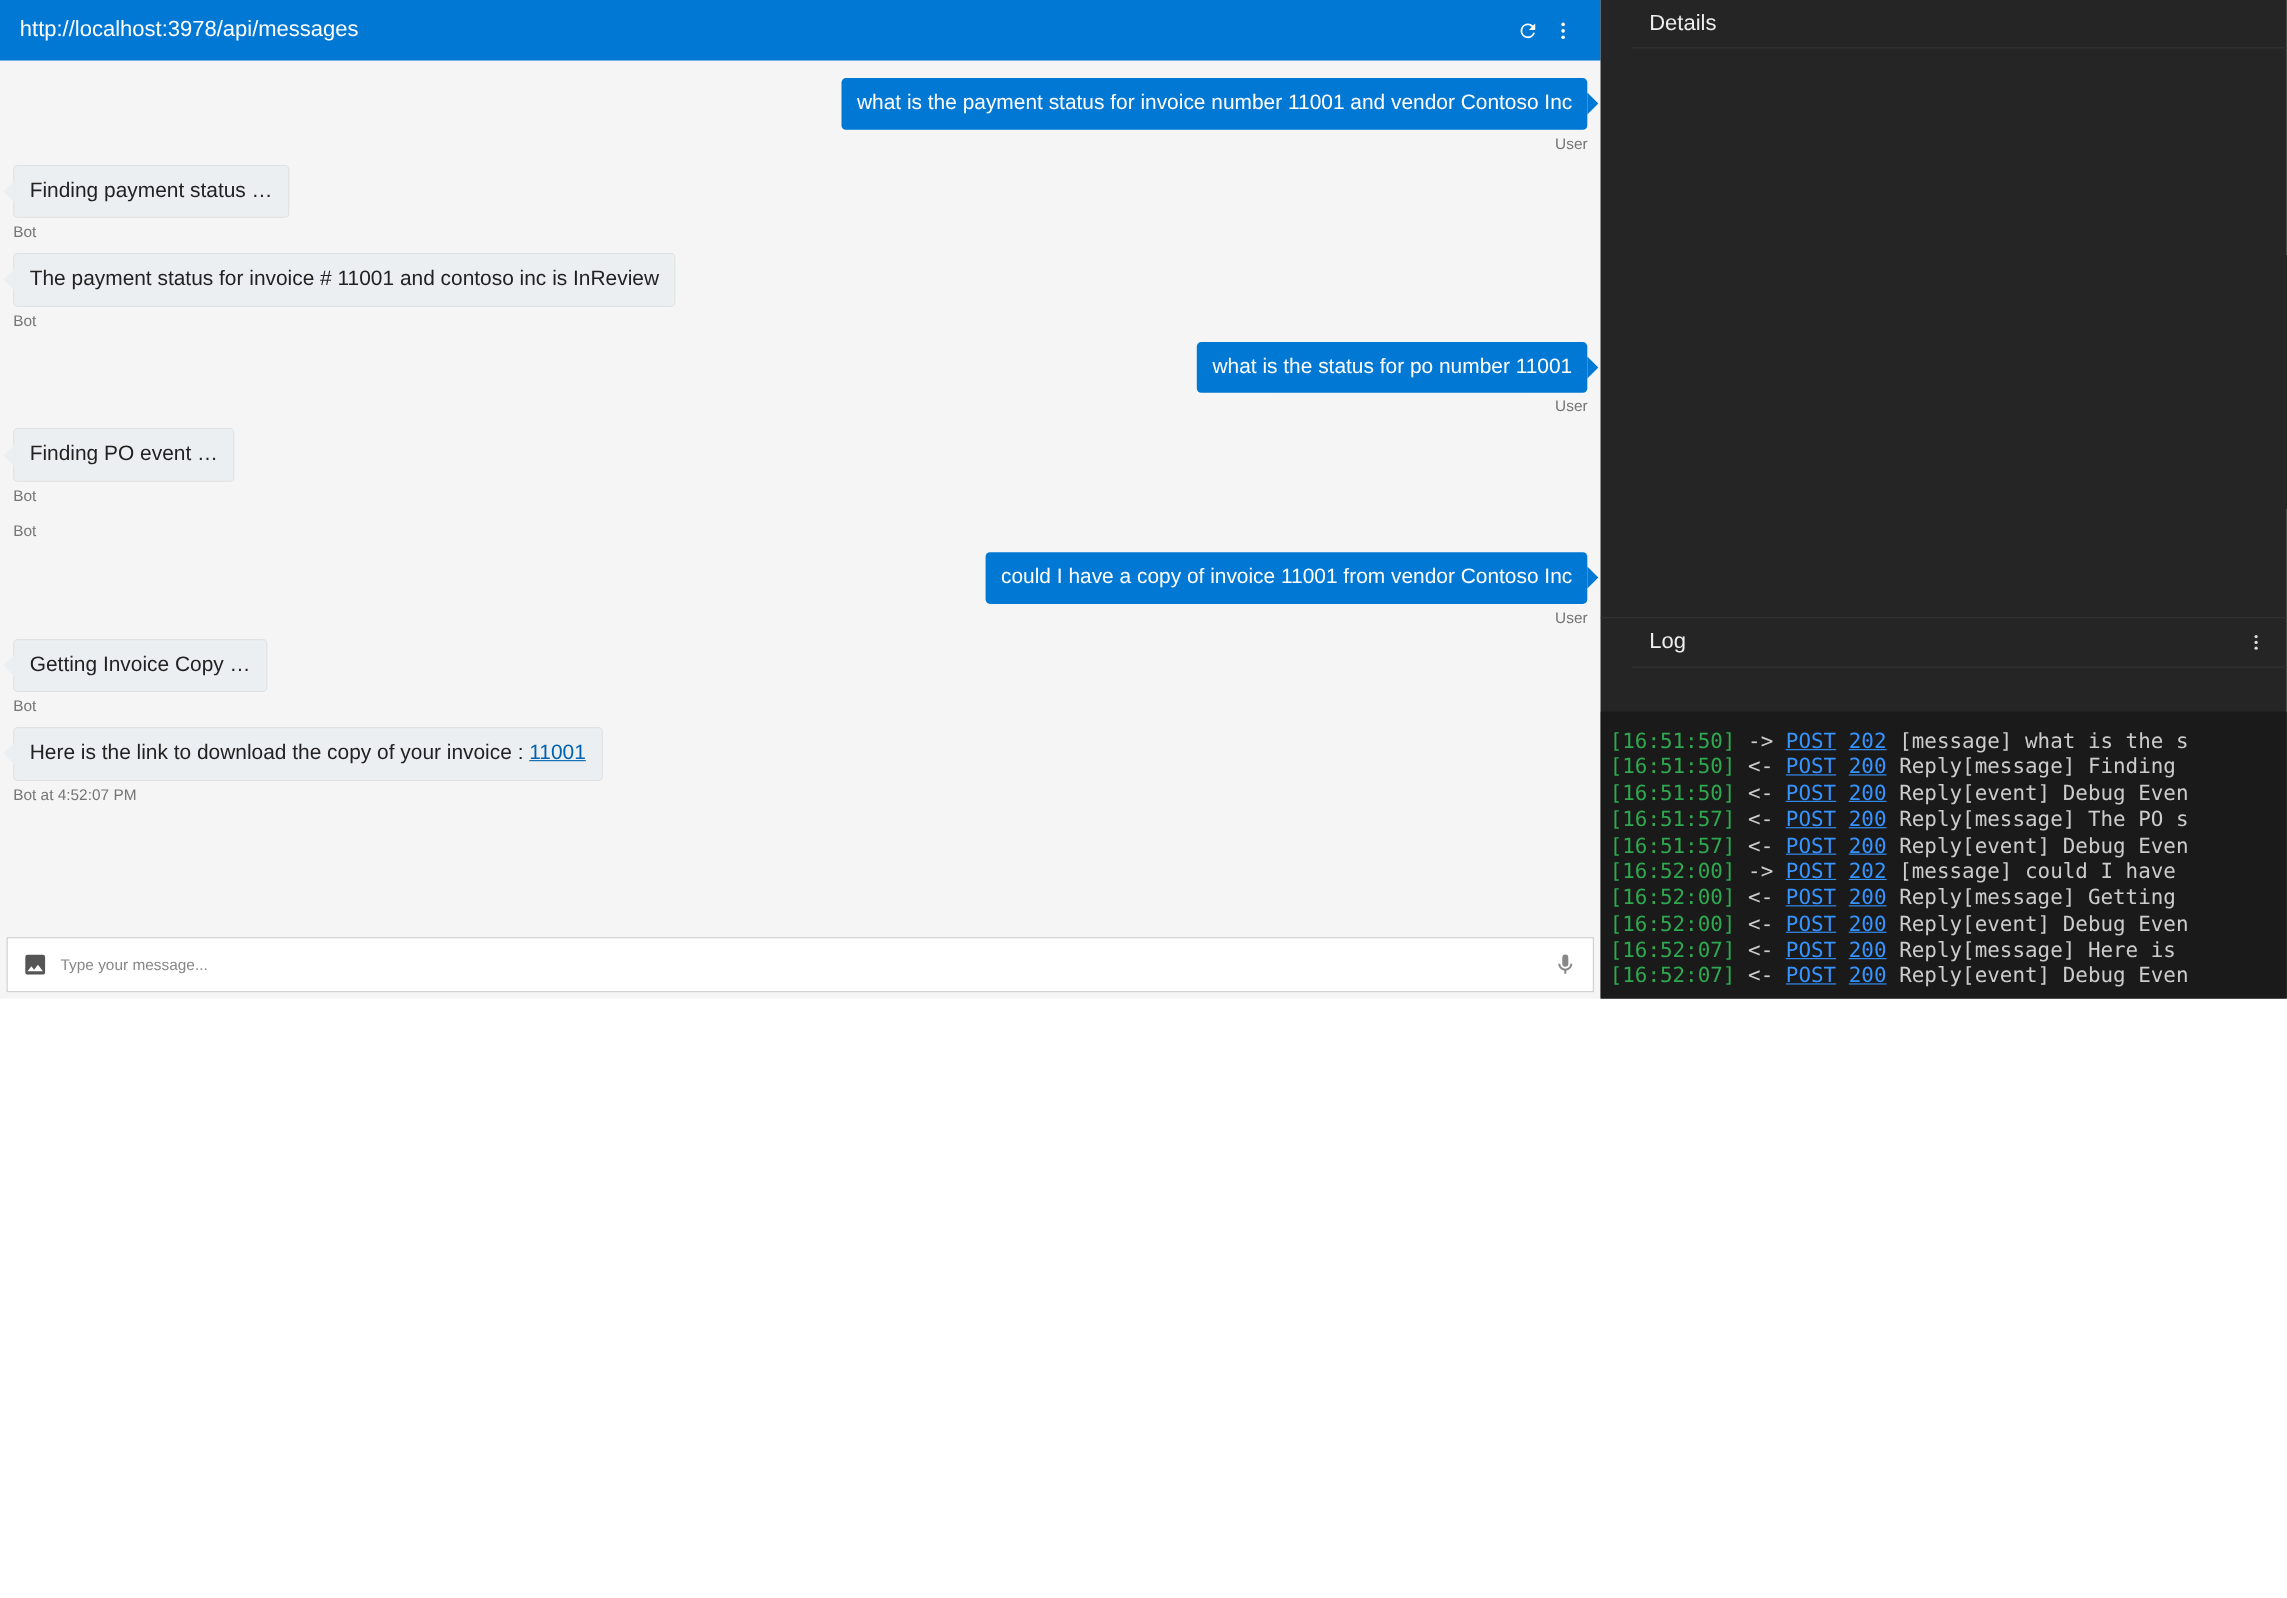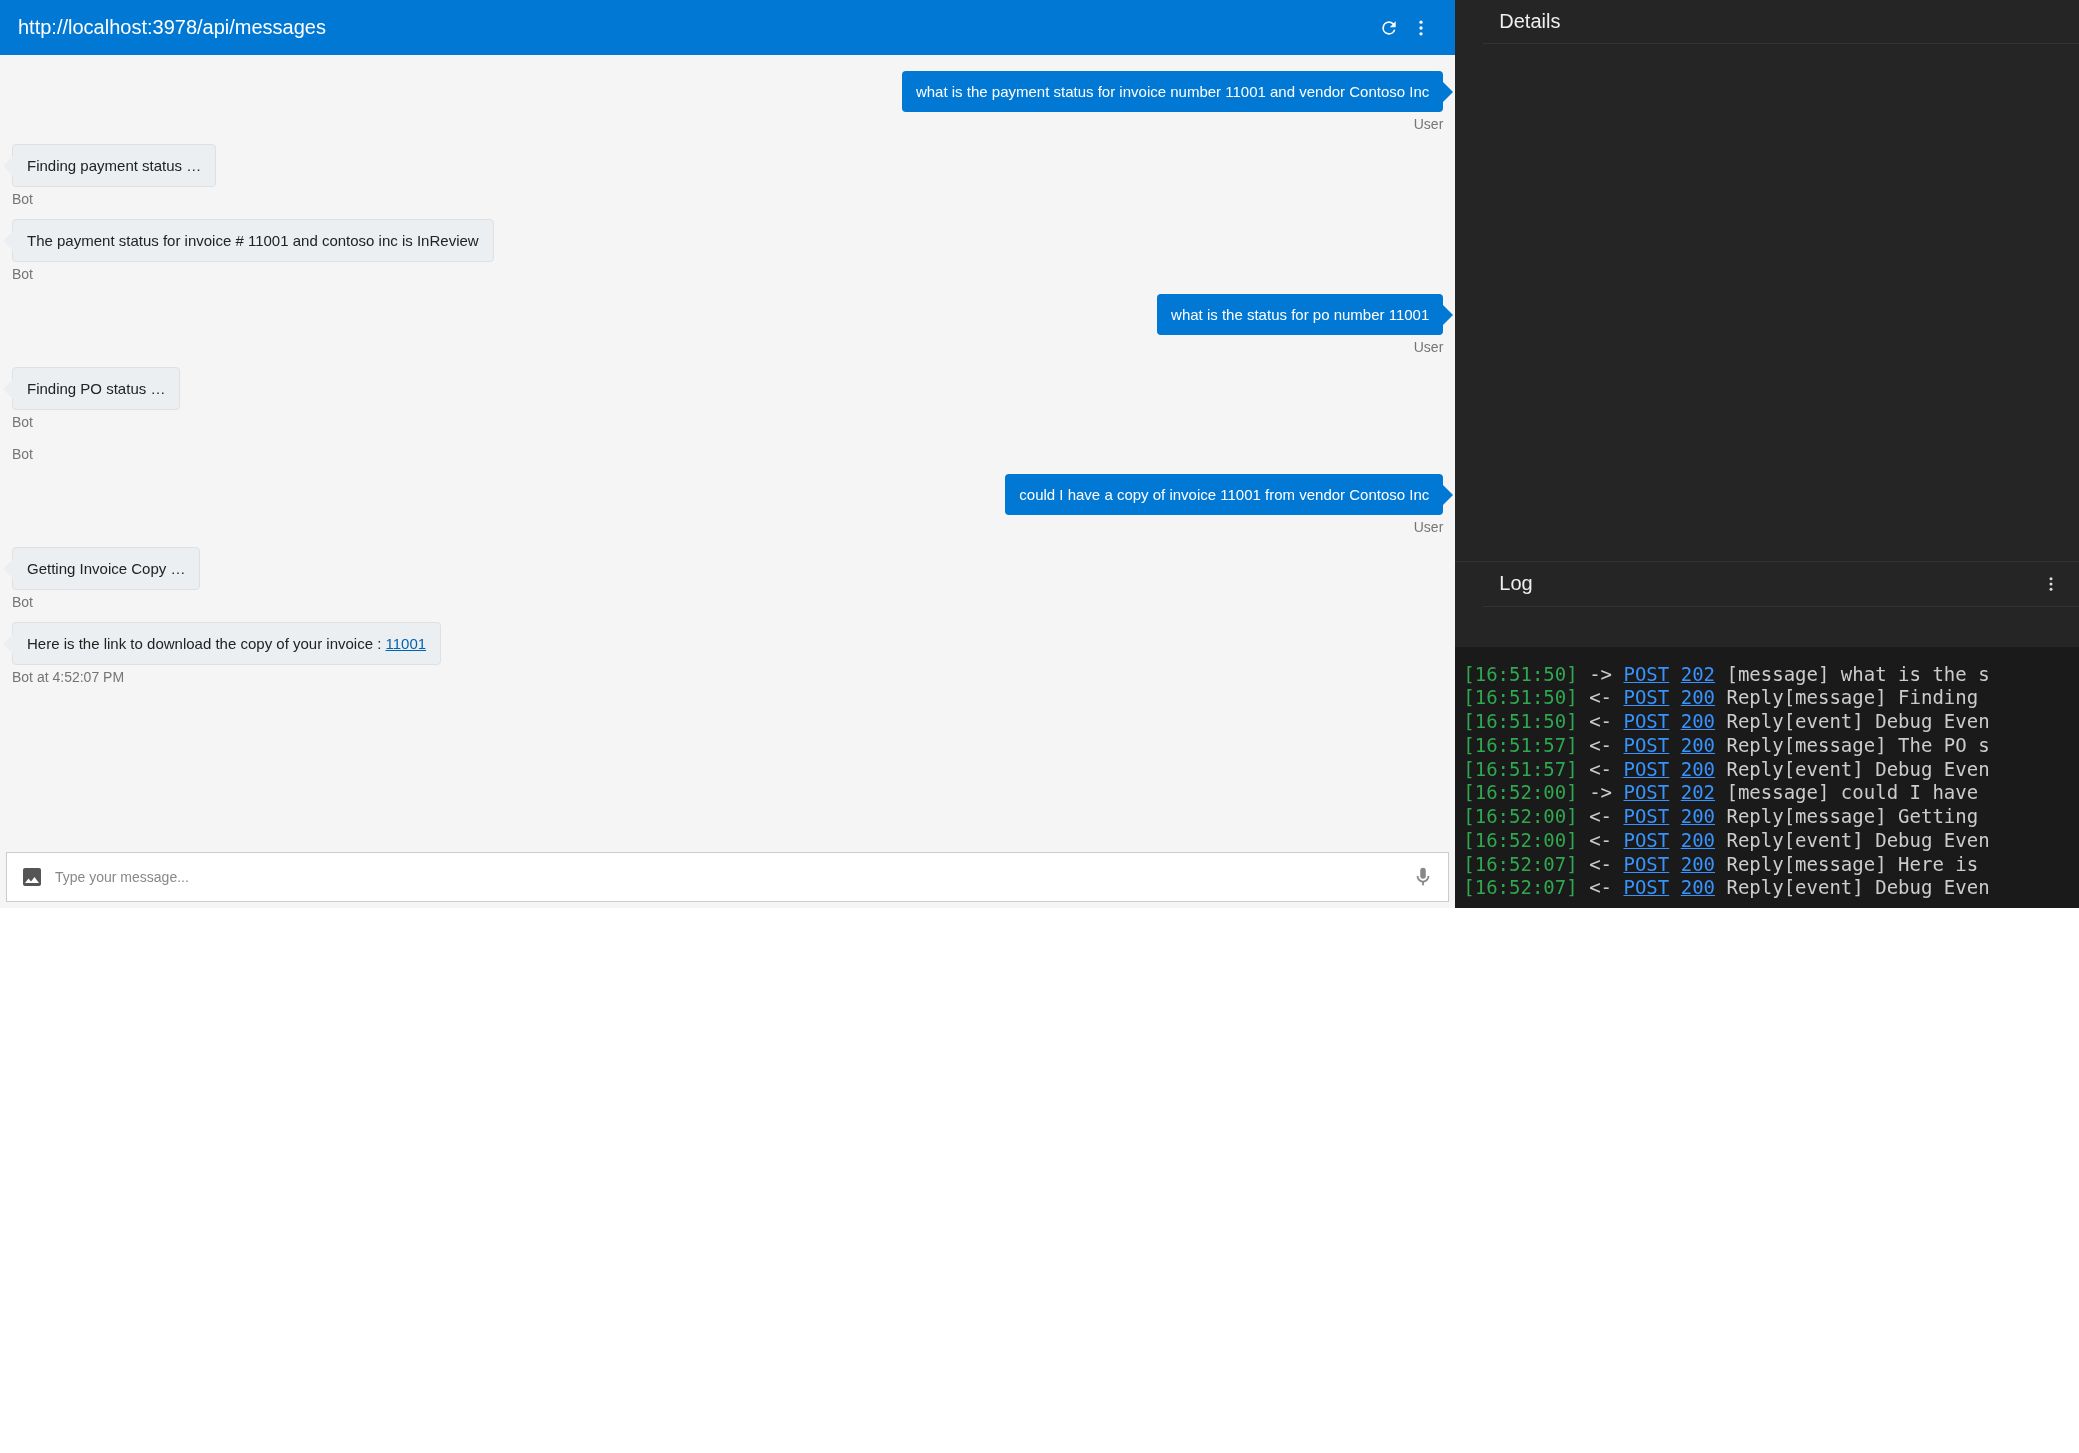--- a/index.html
+++ b/index.html
@@ -12,21 +12,21 @@
   .chat-header .url { flex: 1; }
   .chat-header .hdr-icon { width: 32px; height: 32px; display: flex; align-items: center; justify-content: center; cursor: pointer; }
   .chat-header svg { fill: #fff; }
 
   .messages { flex: 1; overflow-y: auto; padding: 16px 12px 8px 12px; display: flex; flex-direction: column; }
 
   .msg-block { display: flex; flex-direction: column; margin-bottom: 12px; }
   .msg-block.user { align-items: flex-end; }
   .msg-block.bot  { align-items: flex-start; }
 
-  .bubble { position: relative; padding: 10px 14px; border-radius: 4px; font-size: 15px; line-height: 1.4; max-width: 85%; }
+  .bubble { position: relative; padding: 10px 14px; border-radius: 4px; font-size: 19px; line-height: 1.4; max-width: 85%; }
   .user .bubble { background: #0078d4; color: #fff; }
   .bot  .bubble { background: #eceff1; color: #222; border: 1px solid #e0e0e0; }
 
   .user .bubble::after {
     content: ""; position: absolute; right: -10px; top: 50%; transform: translateY(-50%);
     border-width: 10px 0 10px 10px; border-style: solid; border-color: transparent transparent transparent #0078d4;
   }
   .bot .bubble::after {
     content: ""; position: absolute; left: -10px; top: 50%; transform: translateY(-50%);
     border-width: 10px 10px 10px 0; border-style: solid; border-color: transparent #eceff1 transparent transparent;
@@ -90,21 +90,21 @@
       </div>
       <div class="msg-block bot">
         <div class="bubble">The payment status for invoice # 11001 and contoso inc is InReview</div>
         <div class="sender">Bot</div>
       </div>
       <div class="msg-block user">
         <div class="bubble">what is the status for po number 11001</div>
         <div class="sender">User</div>
       </div>
       <div class="msg-block bot">
-        <div class="bubble">Finding PO status …</div>
+        <div class="bubble">Finding PO event …</div>
         <div class="sender">Bot</div>
       </div>
       <div class="msg-block bot">
         <div class="sender">Bot</div>
       </div>
       <div class="msg-block user">
         <div class="bubble">could I have a copy of invoice 11001 from vendor Contoso Inc</div>
         <div class="sender">User</div>
       </div>
       <div class="msg-block bot">

